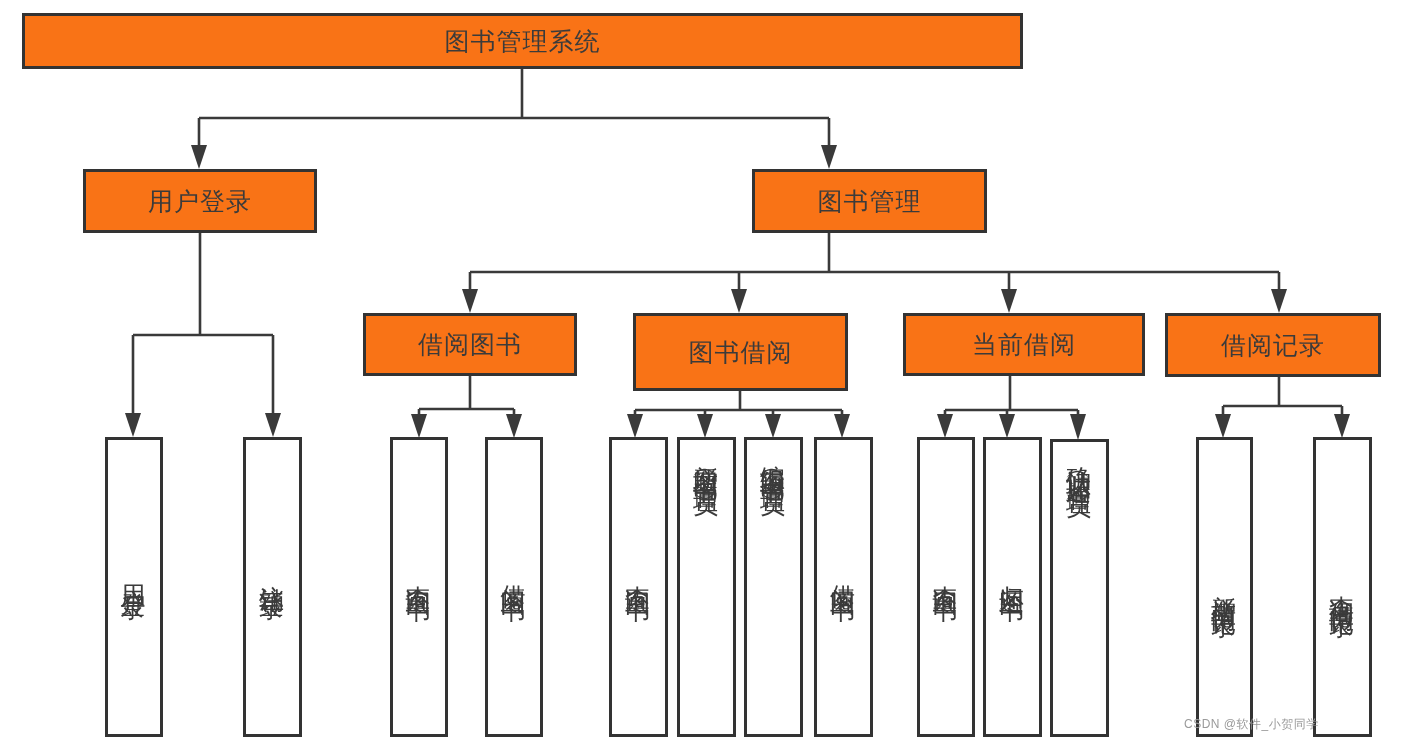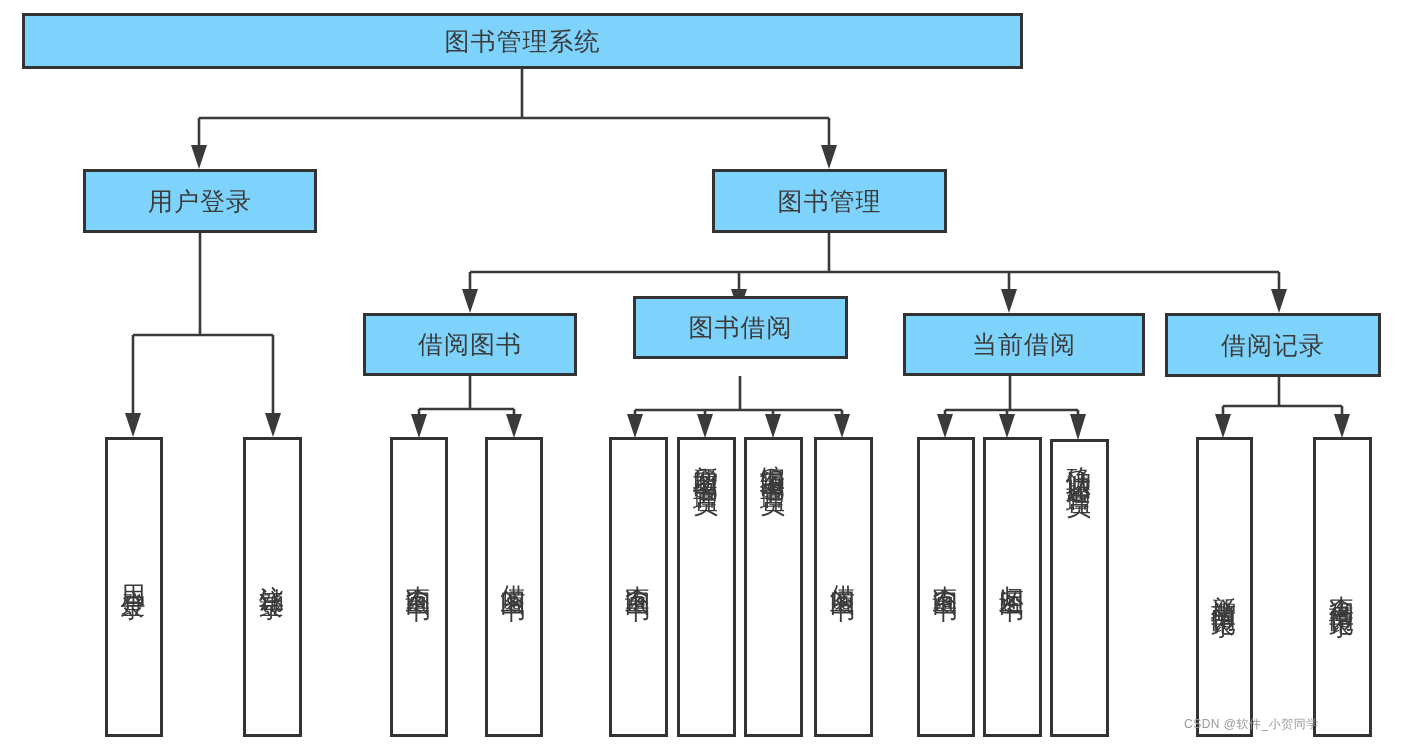--- a/index.html
+++ b/index.html
@@ -14,21 +14,21 @@
   }
   .connectors {
     position: absolute;
     left: 0; top: 0;
     width: 1405px; height: 747px;
   }
   .node {
     position: absolute;
     box-sizing: border-box;
     border: 3px solid #333333;
-    background: #7dd3fc;
+    background: #f97316;
     display: flex;
     align-items: center;
     justify-content: center;
     font-size: 25px;
     letter-spacing: 1px;
     color: #3b3b3b;
     z-index: 2;
   }
   .leaf {
     position: absolute;
@@ -100,24 +100,24 @@
       <polygon points="999,414 1015,414 1007,438"></polygon>
       <polygon points="1070,414 1086,414 1078,440"></polygon>
       <polygon points="1215,414 1231,414 1223,438"></polygon>
       <polygon points="1334,414 1350,414 1342,438"></polygon>
     </g>
   </svg>
 
   <div class="node" style="left:22px; top:13px; width:1001px; height:56px;">图书管理系统</div>
 
   <div class="node" style="left:83px; top:169px; width:234px; height:64px;">用户登录</div>
-  <div class="node" style="left:712px; top:169px; width:235px; height:64px;">图书管理</div>
+  <div class="node" style="left:752px; top:169px; width:235px; height:64px;">图书管理</div>
 
   <div class="node" style="left:363px; top:313px; width:214px; height:63px;">借阅图书</div>
-  <div class="node" style="left:633px; top:296px; width:215px; height:63px;">图书借阅</div>
+  <div class="node" style="left:633px; top:313px; width:215px; height:78px;">图书借阅</div>
   <div class="node" style="left:903px; top:313px; width:242px; height:63px;">当前借阅</div>
   <div class="node" style="left:1165px; top:313px; width:216px; height:64px;">借阅记录</div>
 
   <div class="leaf lift" style="left:105px; width:58px;">用户登录</div>
   <div class="leaf lift" style="left:243px; width:59px;">注销登录</div>
 
   <div class="leaf lift" style="left:390px; width:58px;">查询图书</div>
   <div class="leaf lift" style="left:485px; width:58px;">借阅图书</div>
 
   <div class="leaf lift" style="left:609px; width:59px;">查询图书</div>

